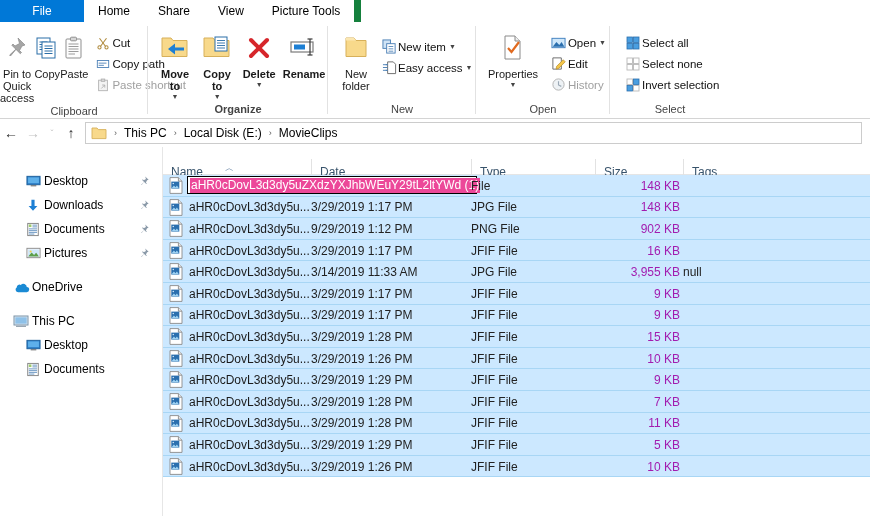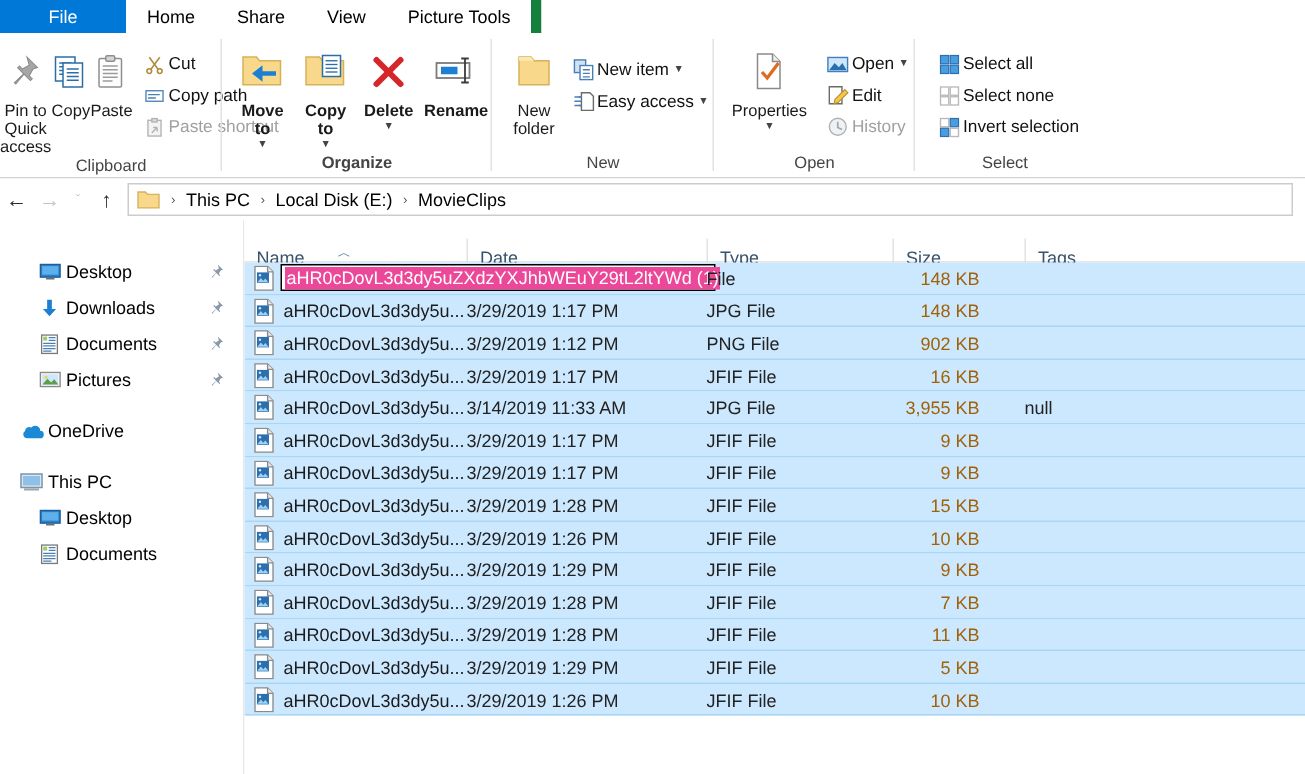--- a/index.html
+++ b/index.html
@@ -117,21 +117,21 @@
   .frow {
     position:relative; height:21.6px; display:flex; align-items:center;
     background:#cce8ff; box-shadow: inset 0 -1px 0 #a8d6f5;
     cursor:default;
   }
   .frow .cell { position:absolute; font-size:12px; color:#1b1b1b; white-space:nowrap; }
   .frow .c-icon { left:6px; top:2px; }
   .frow .c-name { left:26px; }
   .frow .c-date { left:148px; color:#222; }
   .frow .c-type { left:308px; color:#222; }
-  .frow .c-size { left:418px; width:72px; text-align:right; color:#a16207; }
+  .frow .c-size { left:445px; width:72px; text-align:right; color:#a21caf; }
   .frow .c-tags { left:520px; color:#222; }
   .selband { position:absolute; left:0; top:0; width:602px; height:21.6px; }
 
   .renamebox {
     position:absolute; left:24px; top:1px; width:290px; height:18px;
     border:1px solid #000; background:#ffffff; box-sizing:border-box;
     display:flex; align-items:center; padding-left:2px;
   }
   .renametext {
     font-size:12px; color:#ffffff; background:#ec4899; line-height:15px;
@@ -627,21 +627,21 @@
           <div class="frow">
             <div class="selband"></div>
             <div class="cell c-icon"><svg width="14" height="17" viewBox="0 0 14 17">
                 <path d="M1 0.6 h8.4 l3.6 3.6 v12.2 H1 z" fill="#fff" stroke="#8a8a8a" stroke-width="0.9"></path>
                 <path d="M9.4 0.6 v3.6 h3.6" fill="#e8e8e8" stroke="#8a8a8a" stroke-width="0.9"></path>
                 <rect x="2.3" y="4.6" width="8" height="7" fill="#2b6fae"></rect>
                 <path d="M2.6 11.2 l2.3-2.8 1.6 1.8 1.4-1.6 2 2.6z" fill="#9fd2f2"></path>
                 <circle cx="4.3" cy="6.5" r="0.8" fill="#cfe7fa"></circle>
               </svg></div>
             <div class="cell c-name">aHR0cDovL3d3dy5u...</div>
-            <div class="cell c-date">3/29/2019 1:12 PM</div>
+            <div class="cell c-date">9/29/2019 1:12 PM</div>
             <div class="cell c-type">PNG File</div>
             <div class="cell c-size">902 KB</div>
             <div class="cell c-tags"></div>
           </div>
           <div class="frow">
             <div class="selband"></div>
             <div class="cell c-icon"><svg width="14" height="17" viewBox="0 0 14 17">
                 <path d="M1 0.6 h8.4 l3.6 3.6 v12.2 H1 z" fill="#fff" stroke="#8a8a8a" stroke-width="0.9"></path>
                 <path d="M9.4 0.6 v3.6 h3.6" fill="#e8e8e8" stroke="#8a8a8a" stroke-width="0.9"></path>
                 <rect x="2.3" y="4.6" width="8" height="7" fill="#2b6fae"></rect>

